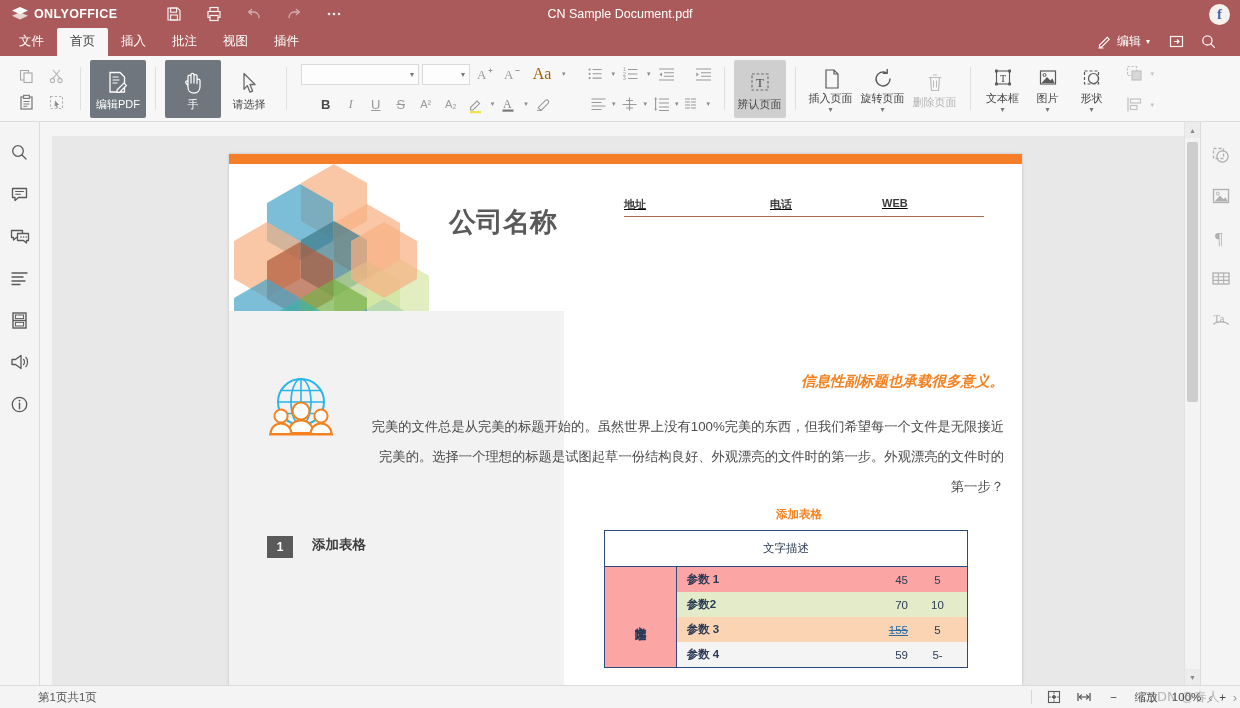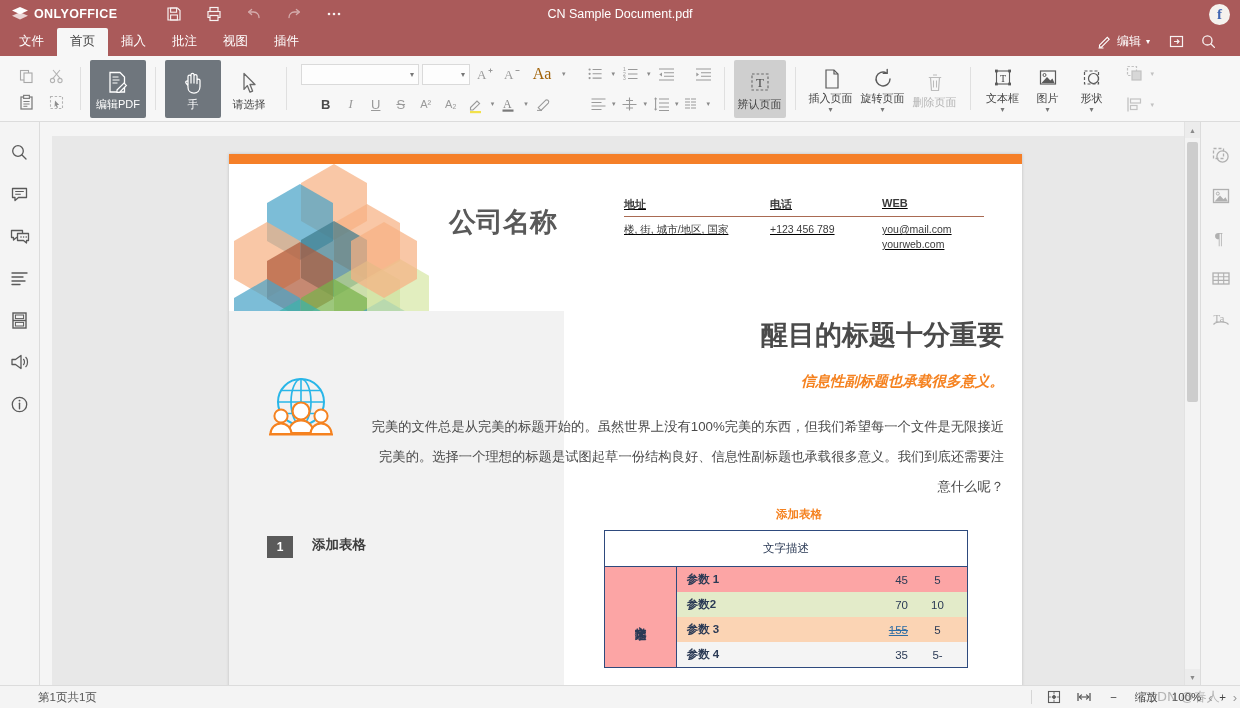--- a/index.html
+++ b/index.html
@@ -742,39 +742,26 @@
             <div class="c-label">地址</div>
           </div>
           <div class="c-col tel">
             <div class="c-label">电话</div>
           </div>
           <div class="c-col">
             <div class="c-label">WEB</div>
           </div>
         </div>
         <div class="c-rule"></div>
-        <div class="c-cols">
-          <div class="c-col addr">
-            <div class="c-val">楼, 街, 城市/地区, 国家</div>
-          </div>
-          <div class="c-col tel">
-            <div class="c-val">+123 456 789</div>
-          </div>
-          <div class="c-col">
-            <div class="c-val">you@mail.com</div>
-            <div class="c-val">yourweb.com</div>
-          </div>
-        </div>
       </div>
 
       <div class="greycol"></div>
 
-      <div class="h1">醒目的标题十分重要</div>
       <div class="h2">信息性副标题也承载很多意义。</div>
-      <div class="body-p">完美的文件总是从完美的标题开始的。虽然世界上没有100%完美的东西，但我们希望每一个文件是无限接近完美的。选择一个理想的标题是试图起草一份结构良好、信息性副标题也承载很多意义。我们到底还需要注意什么呢？</div>
+      <div class="body-p">完美的文件总是从完美的标题开始的。虽然世界上没有100%完美的东西，但我们希望每一个文件是无限接近完美的。选择一个理想的标题是试图起草一份结构良好、外观漂亮的文件时的第一步。外观漂亮的文件时的第一步？</div>
 
       <span class="globe">
         <svg width="74" height="64" viewBox="0 0 74 64">
           <circle cx="37" cy="26" r="23" fill="none" stroke="#29b6e8" stroke-width="2"></circle>
           <ellipse cx="37" cy="26" rx="10" ry="23" fill="none" stroke="#29b6e8" stroke-width="1.7"></ellipse>
           <path d="M14 26h46M17.5 14.5h39M17.5 37.5h39" stroke="#29b6e8" stroke-width="1.6"></path>
           <path d="M37 3v46" stroke="#29b6e8" stroke-width="1.6"></path>
           <circle cx="37" cy="35" r="8.5" fill="#ffffff" stroke="#f58220" stroke-width="2.2"></circle>
           <path d="M24.5 57c0-7.2 5.6-12.6 12.5-12.6S49.5 49.8 49.5 57z" fill="#ffffff" stroke="#f58220" stroke-width="2.2"></path>
           <circle cx="17" cy="40" r="6.6" fill="#ffffff" stroke="#f58220" stroke-width="2"></circle>
@@ -810,21 +797,21 @@
           </tr>
           <tr class="r3">
             <td class="cell-name">参数 3</td>
             <td class="cell-num">
               <span class="linked">155</span>
             </td>
             <td class="cell-num2">5</td>
           </tr>
           <tr class="r4">
             <td class="cell-name">参数 4</td>
-            <td class="cell-num">35</td>
+            <td class="cell-num">59</td>
             <td class="cell-num2">5-</td>
           </tr>
         </tbody>
           </table>
       </div>
 
     </div>
   </div>
 
   <div class="vscroll" style="right:40px">

